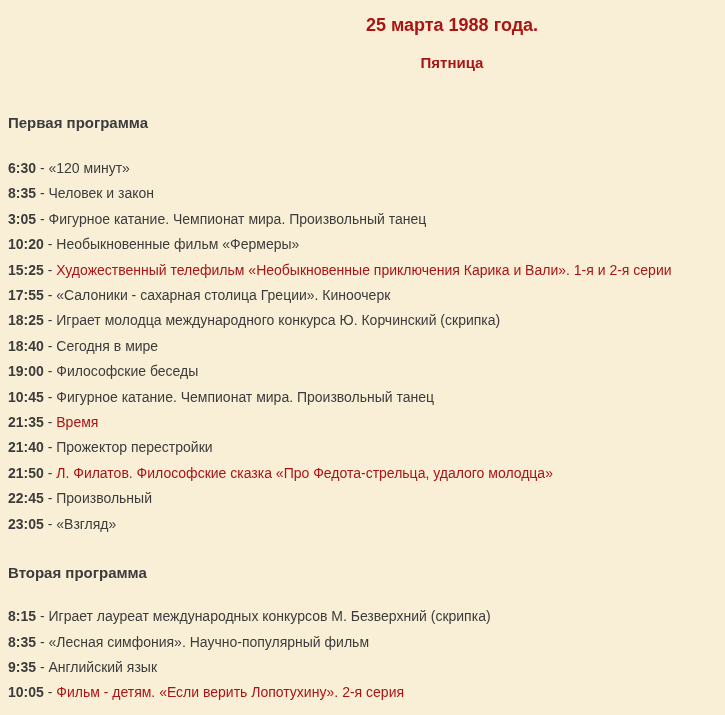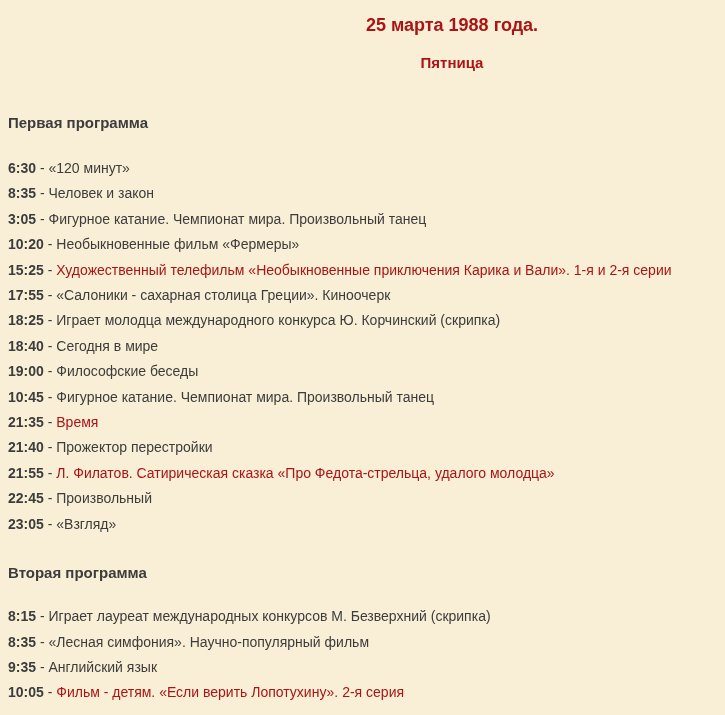--- a/index.html
+++ b/index.html
@@ -95,21 +95,21 @@
   <li class="program-item"><span class="program-time">18:40</span><span class="program-sep"> - </span><span class="program-title">Сегодня в мире</span></li>
 
   <li class="program-item"><span class="program-time">19:00</span><span class="program-sep"> - </span><span class="program-title">Философские беседы</span></li>
 
   <li class="program-item"><span class="program-time">10:45</span><span class="program-sep"> - </span><span class="program-title">Фигурное катание. Чемпионат мира. Произвольный танец</span></li>
 
   <li class="program-item"><span class="program-time">21:35</span><span class="program-sep"> - </span><a class="program-link">Время</a></li>
 
   <li class="program-item"><span class="program-time">21:40</span><span class="program-sep"> - </span><span class="program-title">Прожектор перестройки</span></li>
 
-  <li class="program-item"><span class="program-time">21:55</span><span class="program-sep"> - </span><a class="program-link">Л. Филатов. Сатирическая сказка «Про Федота-стрельца, удалого молодца»</a></li>
+  <li class="program-item"><span class="program-time">21:50</span><span class="program-sep"> - </span><a class="program-link">Л. Филатов. Философские сказка «Про Федота-стрельца, удалого молодца»</a></li>
 
   <li class="program-item"><span class="program-time">22:45</span><span class="program-sep"> - </span><span class="program-title">Произвольный</span></li>
 
   <li class="program-item"><span class="program-time">23:05</span><span class="program-sep"> - </span><span class="program-title">«Взгляд»</span></li>
 </ul>
   </div>
 
   <div class="section">
     <div class="section-title">Вторая программа</div>
     <ul class="program-list">

